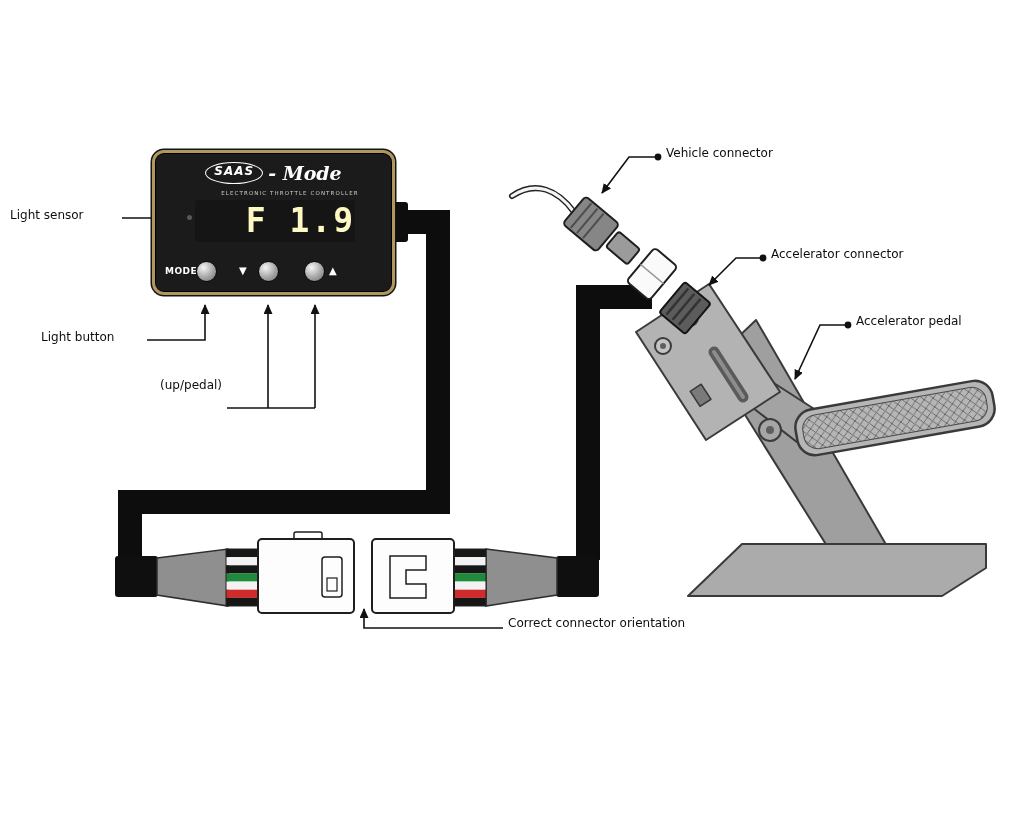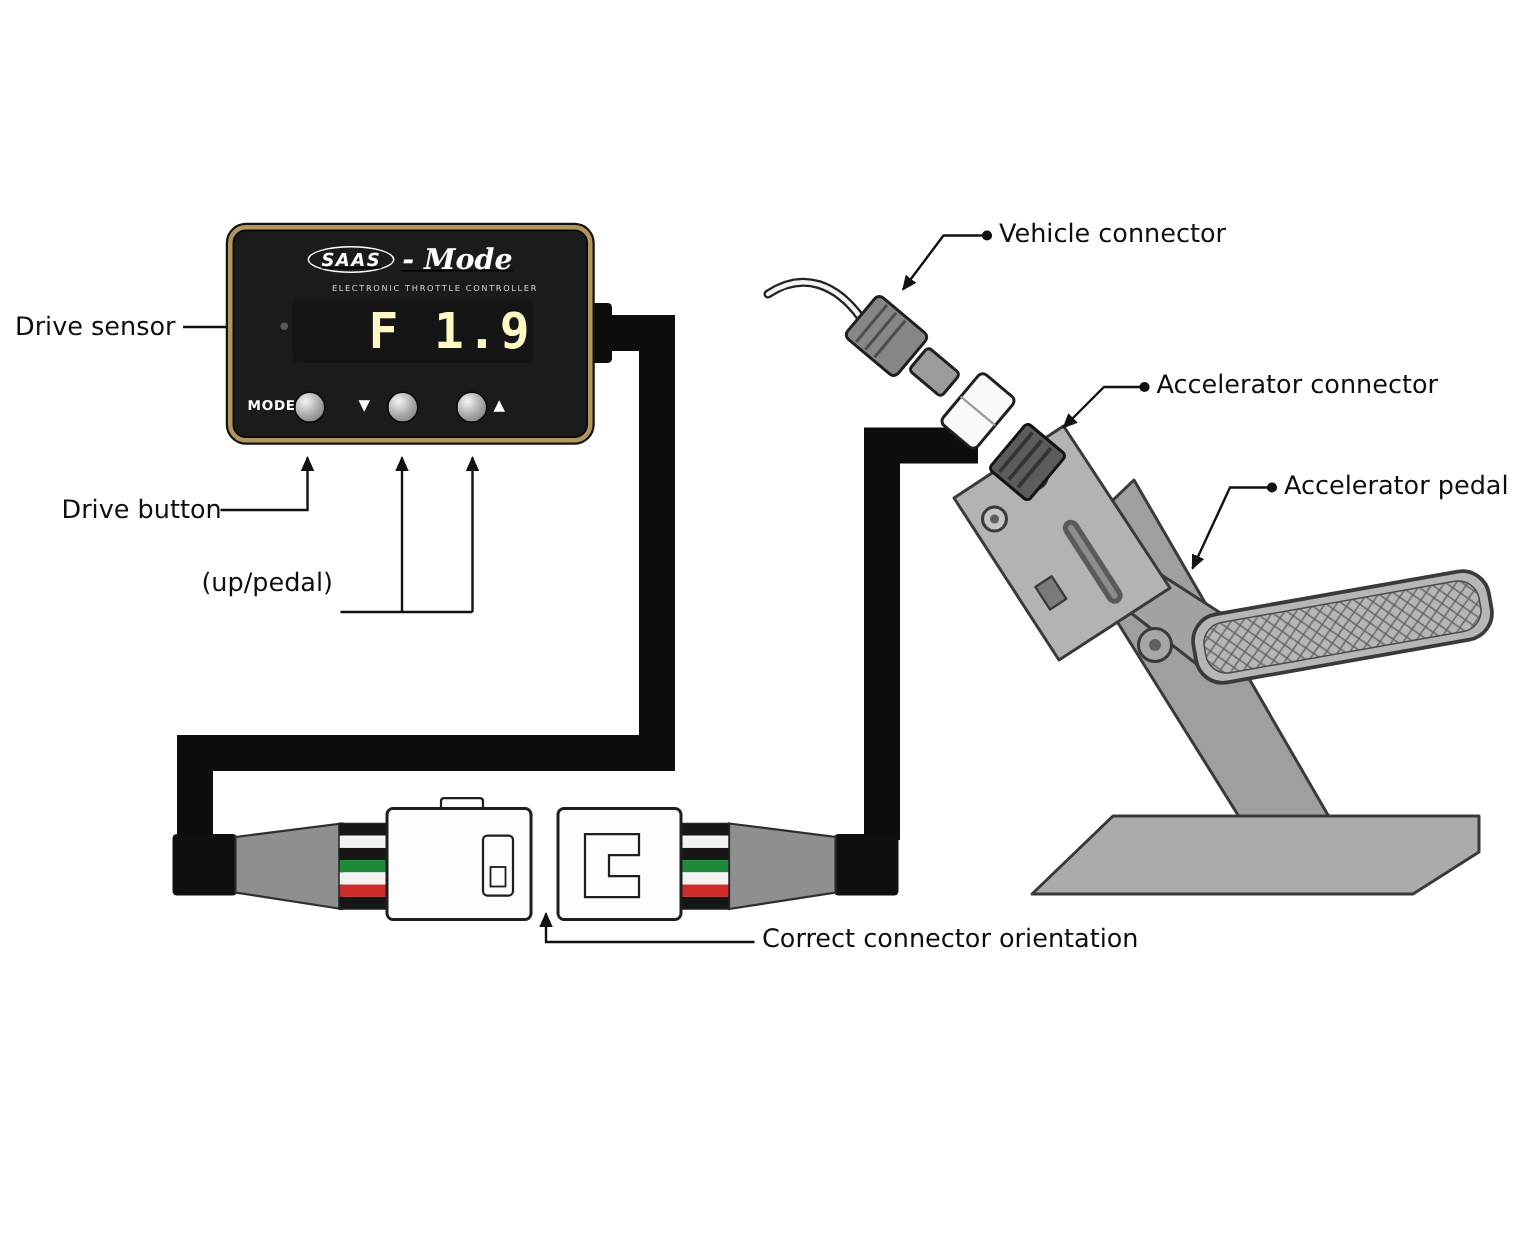--- a/index.html
+++ b/index.html
@@ -1,29 +1,29 @@
 <!DOCTYPE html>
 <html><head>
 <meta charset="utf-8">
 <style>
   html,body{margin:0;padding:0;background:#ffffff;}
   .canvas{position:relative;width:1024px;height:828px;background:#ffffff;overflow:hidden;
           font-family:"DejaVu Sans",sans-serif;}
   .art{position:absolute;left:0;top:0;}
 
-  .label{position:absolute;font-size:17px;color:#0e0e0e;white-space:nowrap;
+  .label{position:absolute;font-size:12px;color:#0e0e0e;white-space:nowrap;
          font-family:"DejaVu Sans",sans-serif;}
   .sens{line-height:1.3;}
 
   
   .device{position:absolute;left:152px;top:150px;width:243px;height:145px;box-sizing:border-box;
           background:#1b1b1b;border:3px solid #b1975e;border-radius:12px;
           box-shadow:0 0 0 1.5px #141414, inset 0 0 0 1px #000;}
   .logo-row{position:absolute;top:9px;left:0;width:100%;display:flex;justify-content:center;
-            align-items:center;gap:5px;text-decoration:underline;}
+            gap:5px;}
   .saas-oval{border:1.5px solid #fff;border-radius:50%;padding:1px 8px;color:#fff;
              font-family:"DejaVu Sans",sans-serif;font-style:italic;font-weight:bold;
              font-size:12px;letter-spacing:1px;}
   .drive-text{color:#fff;font-family:"DejaVu Serif",serif;font-style:italic;font-weight:bold;
               font-size:19px;}
   .subtitle{position:absolute;top:37px;left:40px;width:190px;text-align:center;color:#cfcfcf;
             font-size:5.5px;letter-spacing:1.1px;}
   .display{position:absolute;top:47px;left:40px;width:160px;height:42px;line-height:42px;
            text-align:right;background:#151515;border-radius:4px;color:#fef9c3;
            font-family:"DejaVu Sans Mono",monospace;font-weight:bold;font-size:33px;
@@ -165,22 +165,22 @@
     <div class="display">F 1.9</div>
     <div class="sensor-dot"></div>
     <span class="mode-label">MODE</span>
     <span class="btn btn-mode"></span>
     <span class="tri tri-down">▼</span>
     <span class="btn btn-down"></span>
     <span class="btn btn-up"></span>
     <span class="tri tri-up">▲</span>
   </div>
 
-  <div class="label" style="left:10px;top:208px;">Drive sensor</div>
-  <div class="label" style="left:41px;top:330px;">Drive button</div>
+  <div class="label" style="left:10px;top:208px;">Light sensor</div>
+  <div class="label" style="left:41px;top:330px;">Light button</div>
   <div class="label sens" style="left:58px;top:378px;width:164px;text-align:right;">
     <div>(up/pedal)</div>
   </div>
   <div class="label" style="left:666px;top:146px;">Vehicle connector</div>
   <div class="label" style="left:771px;top:247px;">Accelerator connector</div>
   <div class="label" style="left:856px;top:314px;">Accelerator pedal</div>
   <div class="label" style="left:508px;top:616px;">Correct connector orientation</div>
 
 </div>
 

